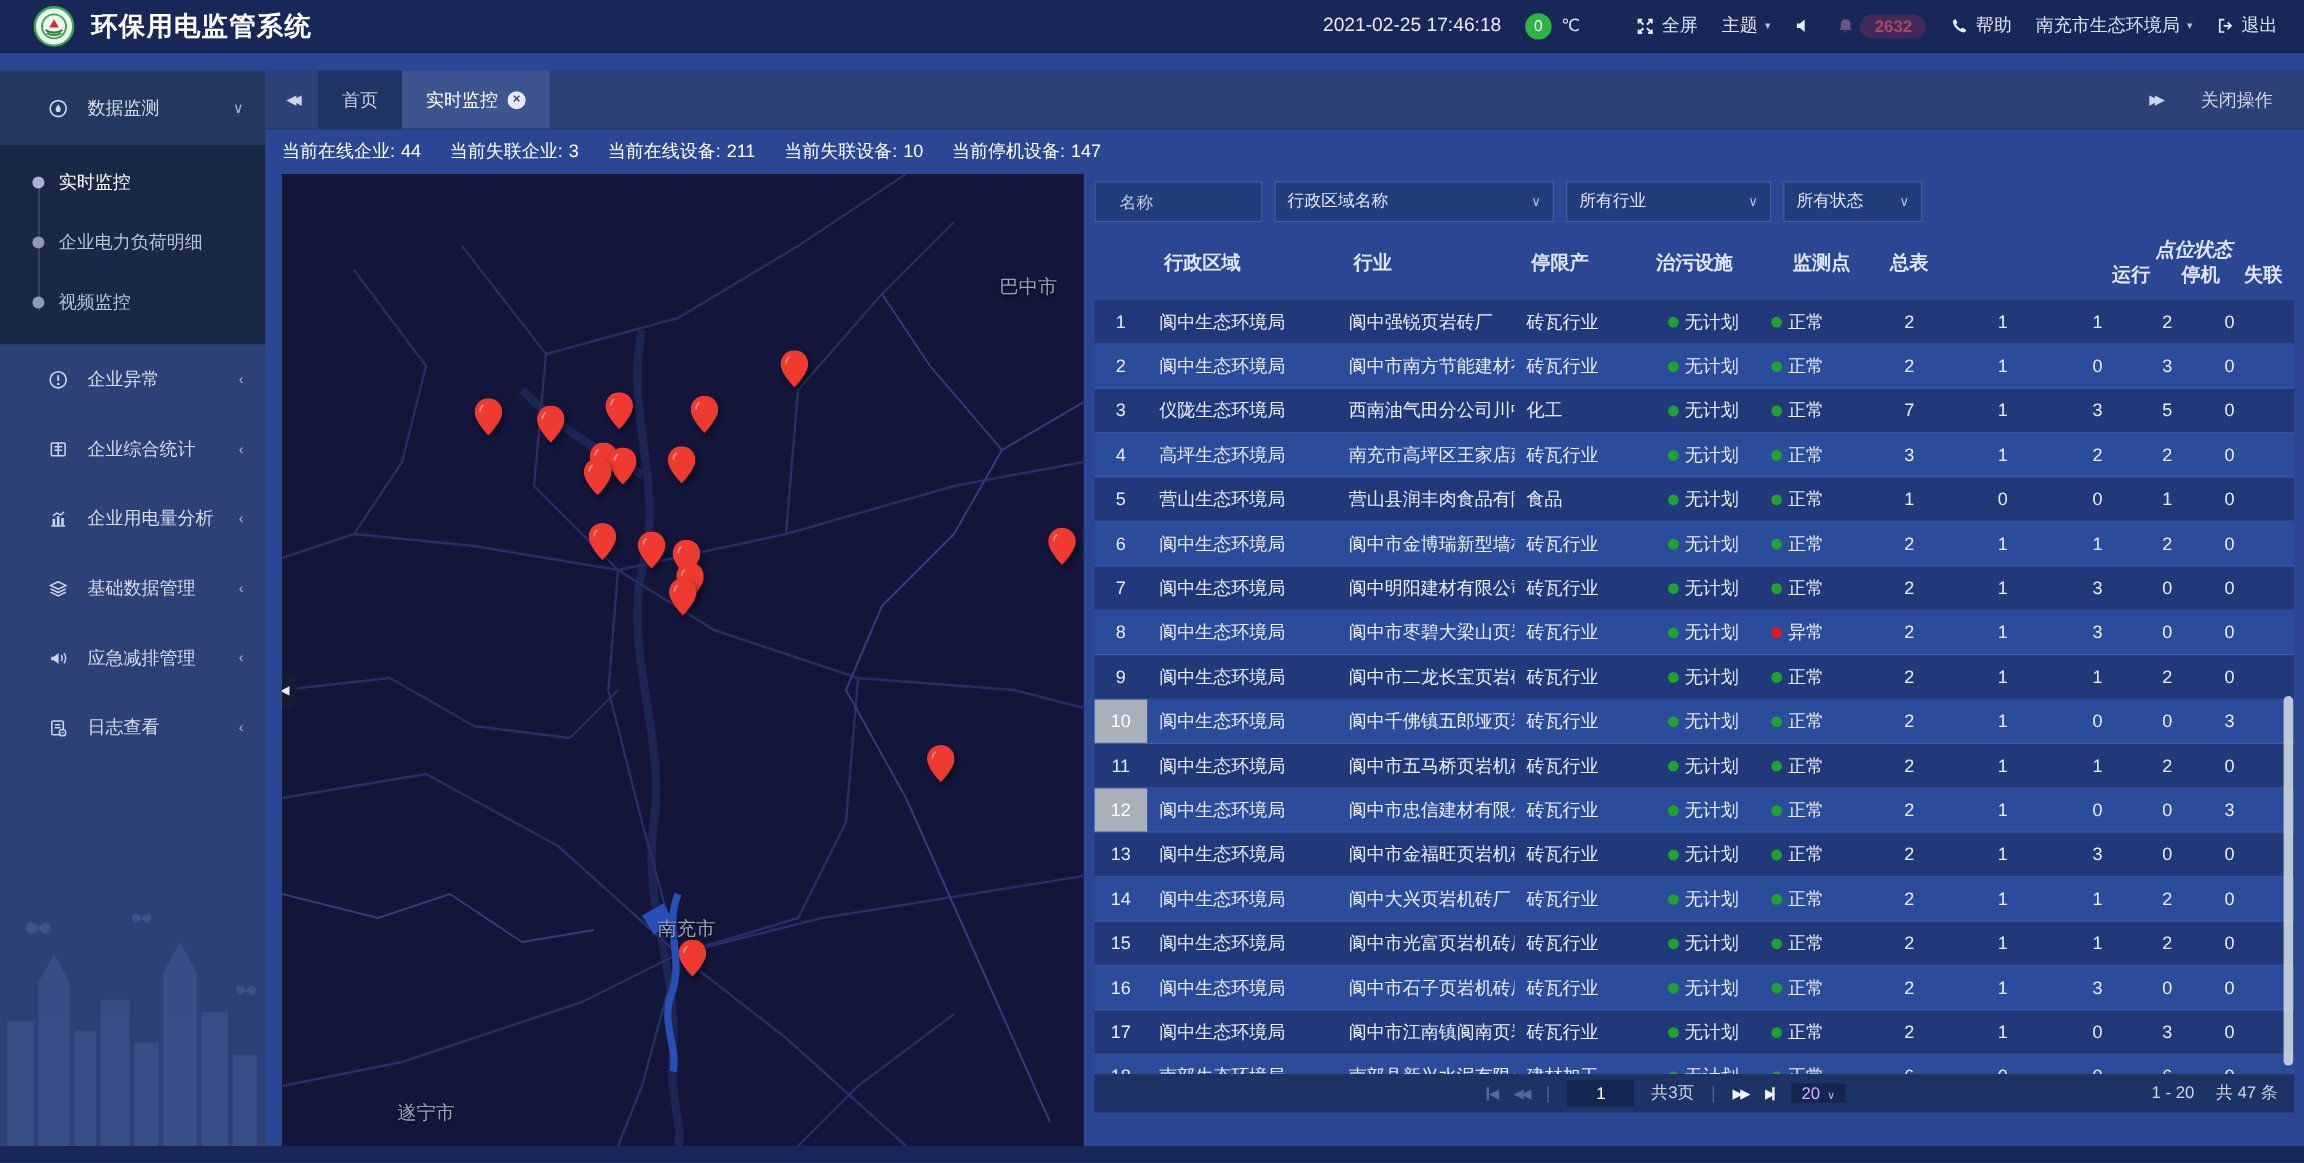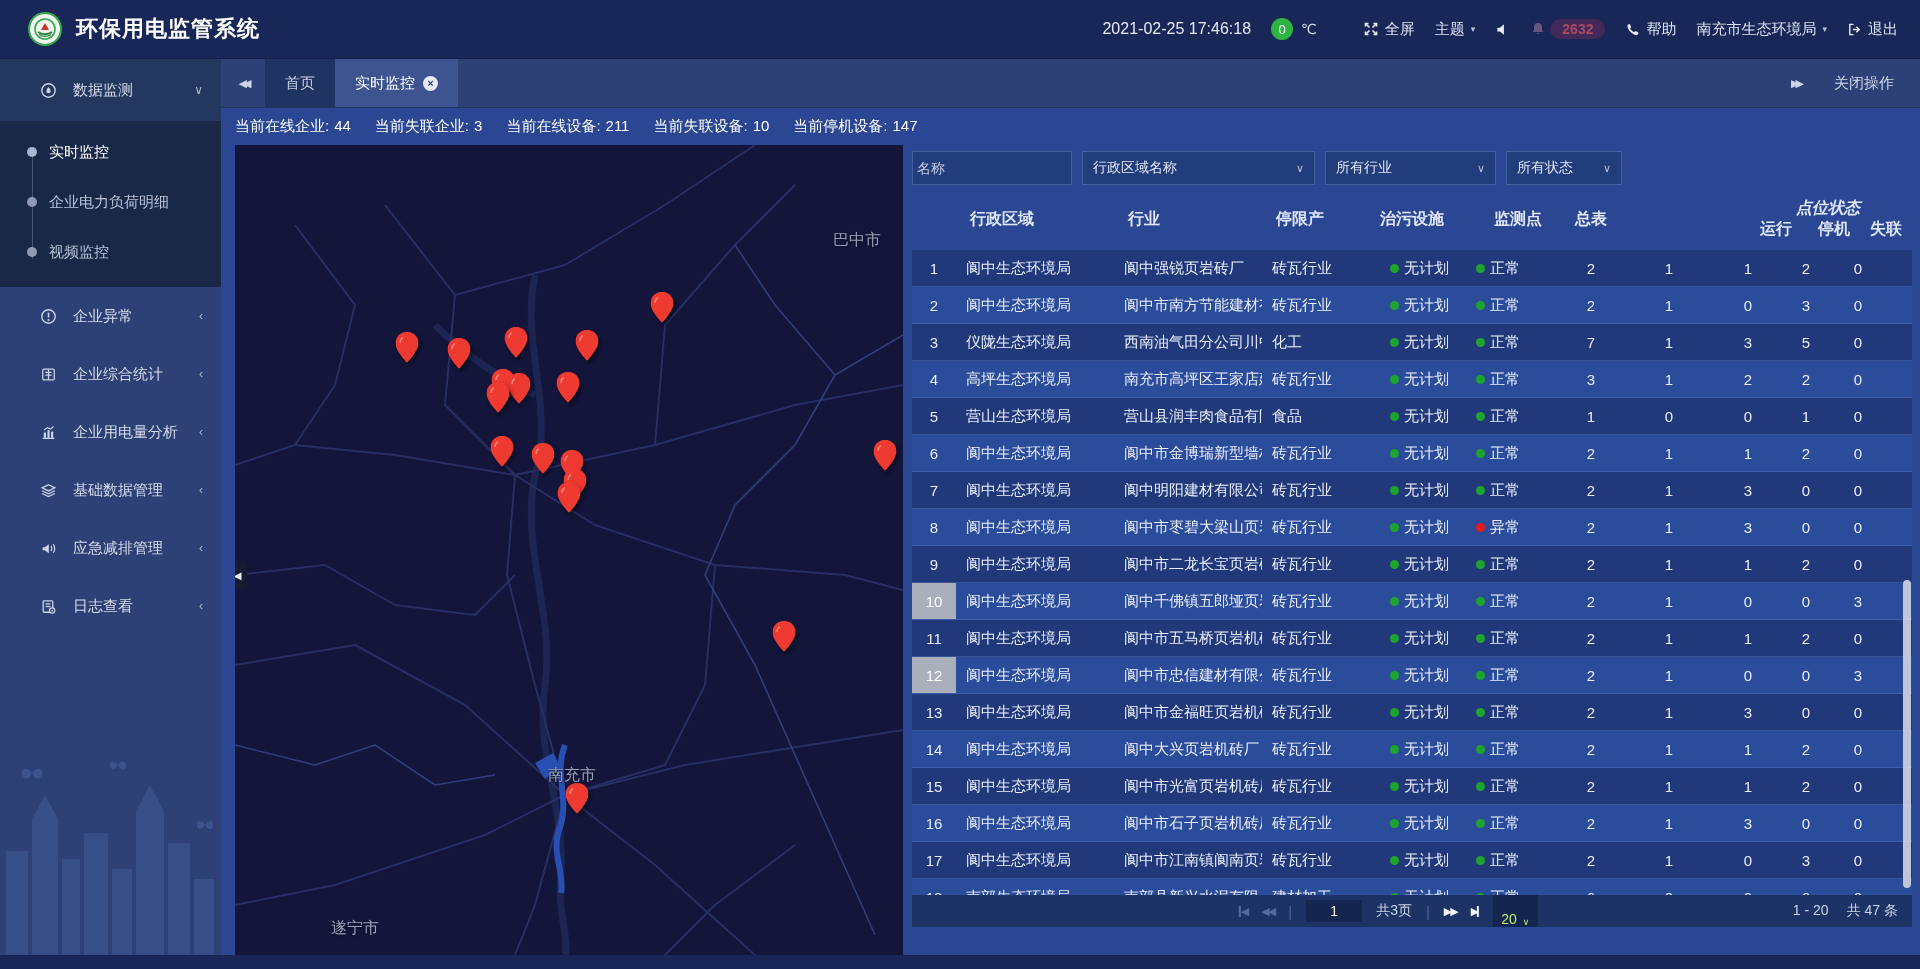--- a/index.html
+++ b/index.html
@@ -1,21 +1,21 @@
 <!DOCTYPE html>
 <html><head>
 <meta charset="utf-8">
 <style>
   * { margin:0; padding:0; box-sizing:border-box; }
   html,body { width:1920px; height:969px; overflow:hidden; }
   body { font-family:"Liberation Sans","DejaVu Sans",sans-serif; background:#2b4793; position:relative; color:#e8ecf5; }
   svg { display:block; }
 
   
-  .header { position:absolute; left:0; top:0; width:1920px; height:59px; background:#182757; display:flex; align-items:center; z-index:30; border-bottom:1px solid #12204a; }
+  .header { position:absolute; left:0; top:0; width:1920px; height:44px; background:#182757; display:flex; align-items:center; z-index:30; border-bottom:1px solid #12204a; }
   .logo-wrap { display:flex; align-items:center; margin-left:28px; }
   .logo { width:34px; height:34px; border-radius:50%; background:#f0f6ef; border:2px solid #35a94c; display:flex; align-items:center; justify-content:center; }
   .app-title { font-size:22px; font-weight:bold; color:#ffffff; margin-left:14px; letter-spacing:1px; }
   .header-right { margin-left:auto; display:flex; align-items:center; gap:20px; margin-right:22px; font-size:15px; color:#dde3f2; }
   .datetime { font-size:16px; color:#e6eaf6; }
   .temp-badge { width:22px; height:22px; border-radius:50%; background:#2fb344; color:#fff; font-size:13px; display:flex; align-items:center; justify-content:center; }
   .temp-unit { margin-left:-12px; font-size:14px; }
   .hbtn { display:flex; align-items:center; gap:6px; cursor:pointer; white-space:nowrap; }
   .chev-down { font-size:9px; color:#b9c2d8; }
   .bell-group { display:flex; align-items:center; gap:4px; opacity:.95; }
@@ -55,21 +55,21 @@
   
   .map { position:absolute; left:14px; top:37px; width:668px; height:810px; background:#13153a; overflow:hidden; }
   .map svg.roads { position:absolute; left:0; top:0; }
   .city { position:absolute; transform:translate(-50%,-50%); font-size:16px; color:#99a2b8; text-shadow:0 1px 2px #0a0c24; white-space:nowrap; }
   .pin { position:absolute; width:23px; height:31px; transform:translate(-50%,-78%); filter:drop-shadow(2px 3px 2px rgba(0,0,0,.45)); }
   .collapse-btn { position:absolute; left:7px; top:423px; width:19px; height:28px; background:#161b34; border-radius:4px; display:flex; align-items:center; justify-content:center; color:#e8ecf5; font-size:10px; cursor:pointer; z-index:5; }
 
   
   .panel { position:absolute; left:691px; top:37px; width:1000px; height:810px; }
   .filters { display:flex; gap:10px; margin-top:6px; height:34px; }
-  .f-input { width:160px; background:#223d7c; border:1px solid #41609f; color:#dfe5f4; font-size:14px; padding:0 4px; font-family:inherit; }
+  .f-input { width:140px; background:#223d7c; border:1px solid #41609f; color:#dfe5f4; font-size:14px; padding:0 20px; font-family:inherit; }
   .f-input::placeholder { color:#c3cade; opacity:1; }
   .f-select { background:#223d7c; border:1px solid #41609f; display:flex; align-items:center; justify-content:space-between; padding:0 10px; font-size:14px; color:#dfe5f4; cursor:pointer; }
   .f-select .caret { color:#b9c2d8; font-size:11px; margin-left:8px; }
   .w-region { width:233px; } .w-industry { width:171px; } .w-status { width:116px; }
 
   .grid-cols { display:grid; grid-template-columns:44px 158px 148px 118px 96px 84px 62px 94px 64px 52px 52px; }
   .thead { margin-top:3px; height:62px; font-size:16px; font-weight:bold; color:#dfe6f7; position:relative; }
   .thead .hcell { display:flex; align-items:center; }
   .hl-pad { padding-left:14px; }
   .hc { justify-content:center; }
@@ -91,21 +91,21 @@
   .scroll-thumb { position:absolute; right:1px; top:330px; width:8px; height:308px; background:#cfd5e2; border-radius:4px; opacity:.9; }
 
   .pagbar { height:32px; background:#1d3366; display:flex; align-items:center; position:relative; font-size:14px; color:#cdd4e8; }
   .pag-center { position:absolute; left:50%; transform:translateX(-58%); display:flex; align-items:center; gap:14px; }
   .pg { display:flex; align-items:center; font-size:11px; letter-spacing:-2px; cursor:pointer; }
   .pg .b { width:2px; height:11px; background:currentColor; letter-spacing:0; }
   .pg.dis { color:#55699c; }
   .pg.en { color:#f0f3fa; }
   .pag-div { color:#49619b; font-size:15px; }
   .page-input { width:56px; height:22px; background:#142650; border:none; color:#fff; text-align:center; font-size:14px; font-family:inherit; }
-  .size-select { background:#142650; height:32px; display:flex; align-items:flex-end; gap:6px; padding:0 8px; cursor:pointer; color:#bef264; }
+  .size-select { background:#142650; height:16px; display:flex; align-items:flex-end; gap:6px; padding:0 8px; cursor:pointer; color:#c4b5fd; }
   .size-select .caret { font-size:9px; }
   .pag-right { position:absolute; right:14px; display:flex; gap:18px; }
 
   .footer-strip { position:absolute; left:0; bottom:0; width:1920px; height:14px; background:#182757; z-index:25; }
 </style>
 </head>
 <body>
 
 <div class="header">
   <div class="logo-wrap">

